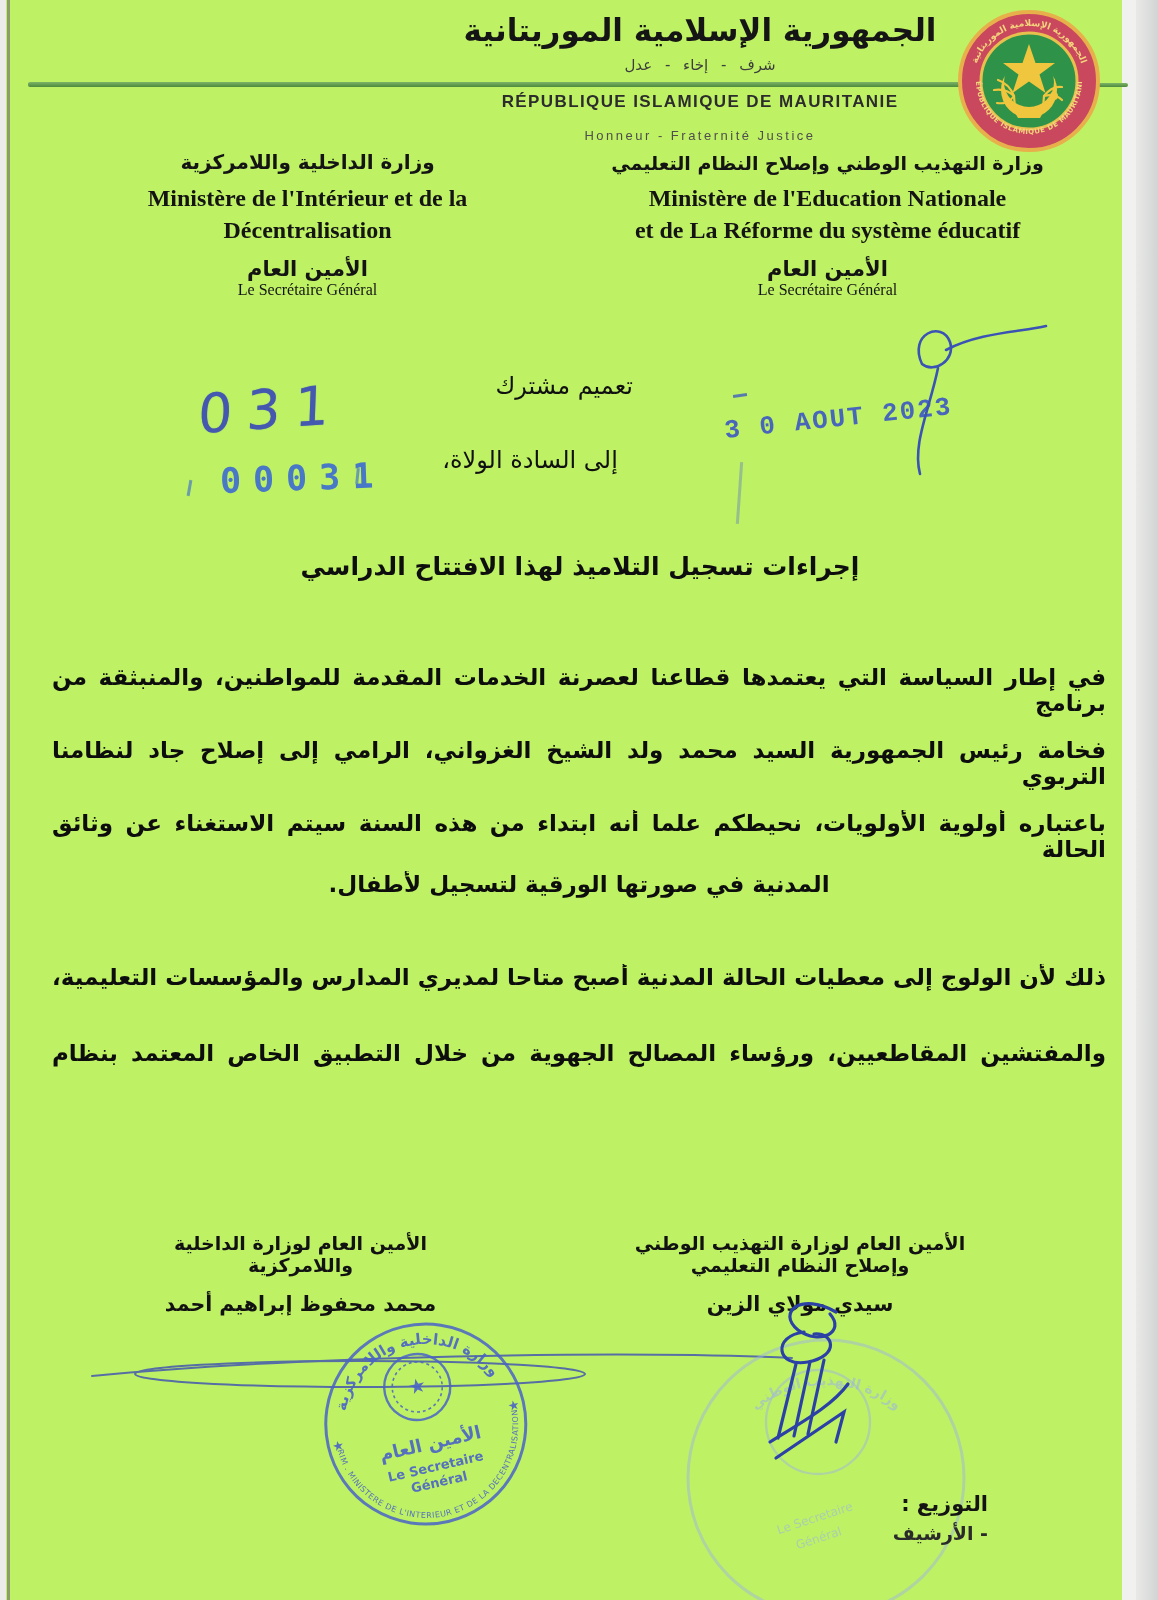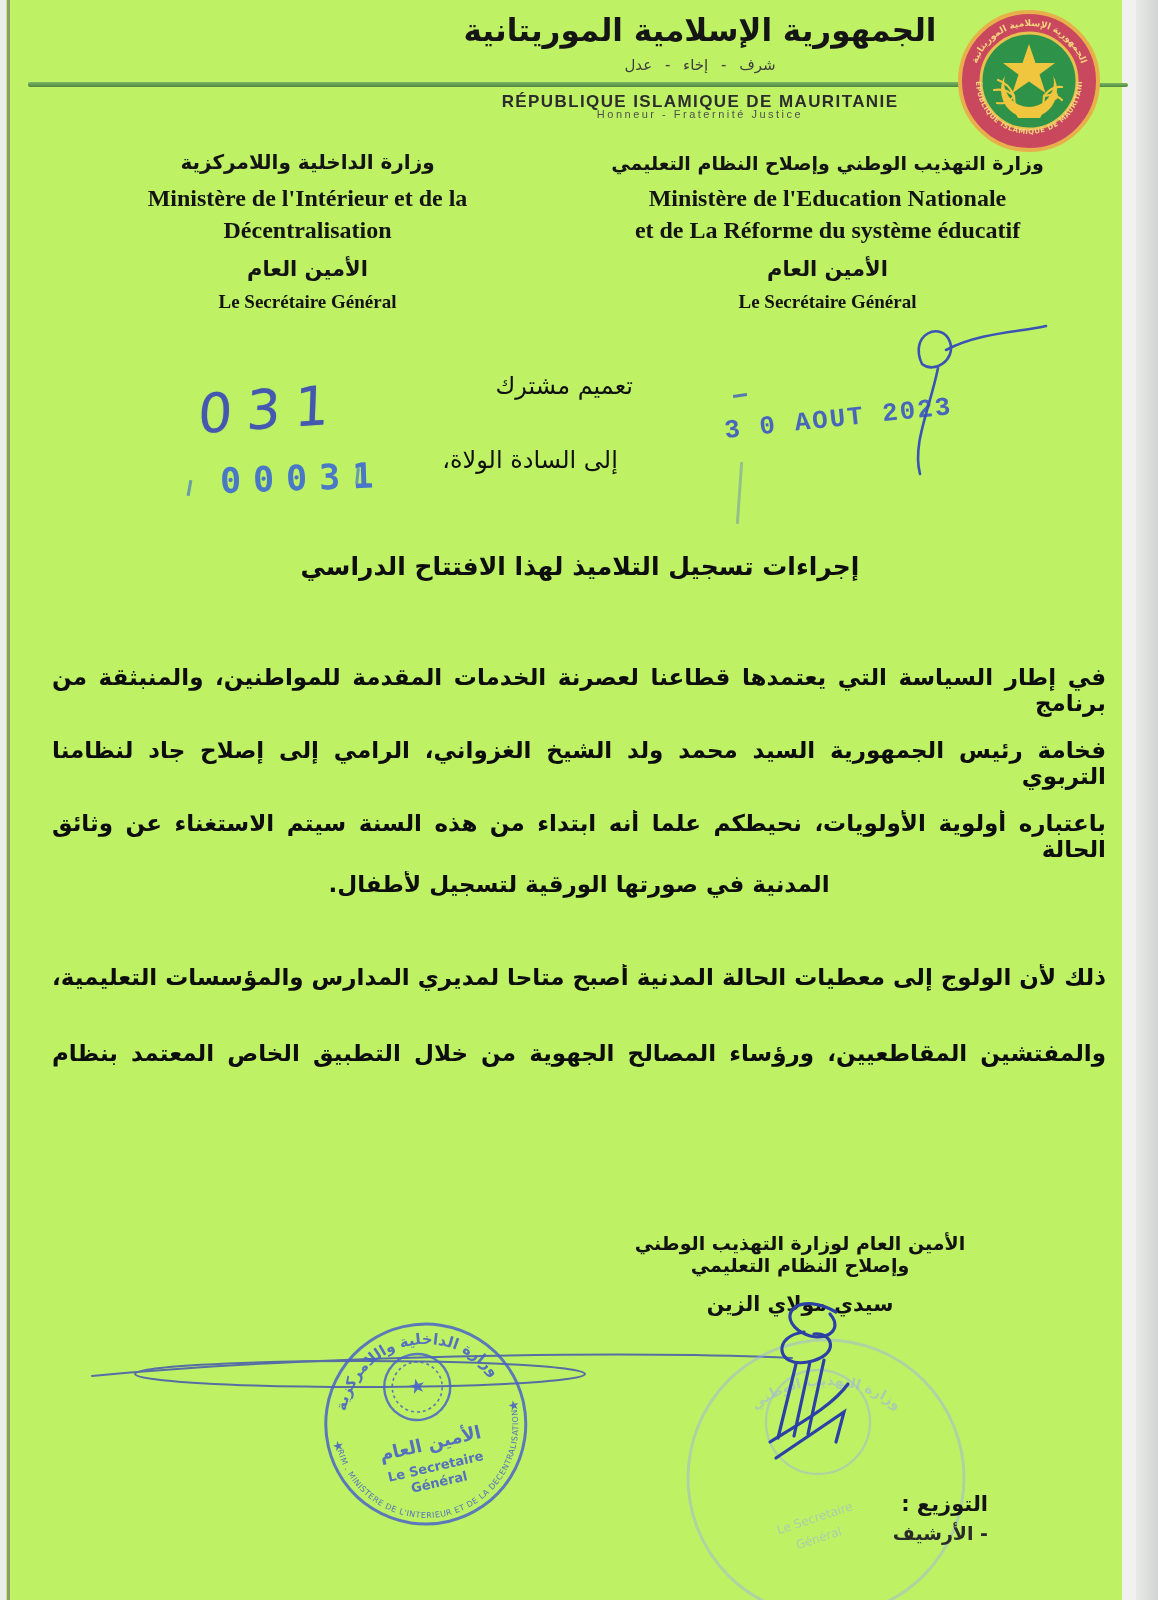--- a/index.html
+++ b/index.html
@@ -21,32 +21,32 @@
                   font-size:31px; font-weight:bold; color:#151515; direction:rtl; }
   .hdr-ar-motto { left:490px; top:56px; width:420px; text-align:center;
                   font-size:15px; color:#3d3d3d; direction:rtl; word-spacing:8px; }
   .green-line   { top:82px; height:5px; border-radius:2px;
                   background:linear-gradient(to bottom,#7db465,#4d8a3d); }
   .gl-left  { left:28px;  width:934px; }
   .gl-right { left:1098px; top:83px; width:30px; height:4px; }
   .hdr-fr-title { left:330px; top:92px; width:740px; text-align:center;
                   font-family:"Liberation Sans",sans-serif; font-size:17px; font-weight:bold;
                   letter-spacing:1.4px; color:#2c2c2c; }
-  .hdr-fr-motto { left:430px; top:108px; width:540px; text-align:center;
-                  font-family:"Liberation Sans",sans-serif; font-size:11px;
+  .hdr-fr-motto { left:430px; top:128px; width:540px; text-align:center;
+                  font-family:"Liberation Sans",sans-serif; font-size:13px;
                   letter-spacing:2.5px; color:#4e4e4e; }
   
   .ministry { width:445px; text-align:center; color:#141414; }
   .min-left  { left:85px;  top:150px; }
   .min-right { left:605px; top:152px; }
   .m-ar   { font-size:20px; font-weight:bold; direction:rtl; }
   .m-ar-long { font-size:19px; }
   .m-fr   { font-family:"Liberation Serif",serif; font-size:24px; font-weight:bold; line-height:1.35; margin-top:8px; }
   .m-sgar { font-size:21px; font-weight:bold; direction:rtl; margin-top:10px; }
-  .m-sgfr { font-family:"Liberation Serif",serif; font-size:19px; font-weight:bold; margin-top:10px; }
+  .m-sgfr { font-family:"Liberation Serif",serif; font-size:16px; font-weight:normal; }
   
   .ref-hand { left:198px; top:378px; font-size:54px; color:#4458b0; letter-spacing:14px;
               transform:rotate(-4deg) skewX(-6deg); font-weight:500;
               text-shadow:0 0 1px rgba(68,88,176,.6); }
   .ref-stamp { left:220px; top:458px; font-family:"DejaVu Sans Mono",monospace;
                font-size:35px; font-weight:bold; color:#3e6ecf; letter-spacing:12px;
                transform:rotate(-2deg); opacity:.92; }
   .tick { width:3px; height:16px; background:#3e6ecf; opacity:.65; }
   .tick-l { left:188px; top:480px; transform:rotate(10deg); }
   .tick-r { left:356px; top:468px; transform:rotate(6deg); }
@@ -185,20 +185,24 @@
     <div class="bl jl">فخامة رئيس الجمهورية السيد محمد ولد الشيخ الغزواني، الرامي إلى إصلاح جاد لنظامنا التربوي</div>
     <div class="bl jl">باعتباره أولوية الأولويات، نحيطكم علما أنه ابتداء من هذه السنة سيتم الاستغناء عن وثائق الحالة</div>
     <div class="bl cl">المدنية في صورتها الورقية لتسجيل لأطفال.</div>
   </div>
 
   <div class="abs para p2">
     <div class="bl jl">ذلك لأن الولوج إلى معطيات الحالة المدنية أصبح متاحا لمديري المدارس والمؤسسات التعليمية،</div>
     <div class="bl jl">والمفتشين المقاطعيين، ورؤساء المصالح الجهوية من خلال التطبيق الخاص المعتمد بنظام</div>
   </div>
 
+  <div class="abs sigblk sig-left">
+    <div class="sig-title">الأمين العام لوزارة الداخلية واللامركزية</div>
+    <div class="sig-name">محمد محفوظ إبراهيم أحمد</div>
+  </div>
   <div class="abs sigblk sig-right">
     <div class="sig-title">الأمين العام لوزارة التهذيب الوطني وإصلاح النظام التعليمي</div>
     <div class="sig-name">سيدي مولاي الزين</div>
   </div>
 
   <svg class="abs" style="left:80px; top:1338px;" width="720" height="60" viewBox="0 0 720 60">
     <g stroke="#4458b0" stroke-width="2" fill="none" stroke-linecap="round" opacity="0.85">
       <ellipse cx="280" cy="36" rx="225" ry="13"></ellipse>
       <path d="M12 38 C220 18 540 12 712 20"></path>
     </g>

